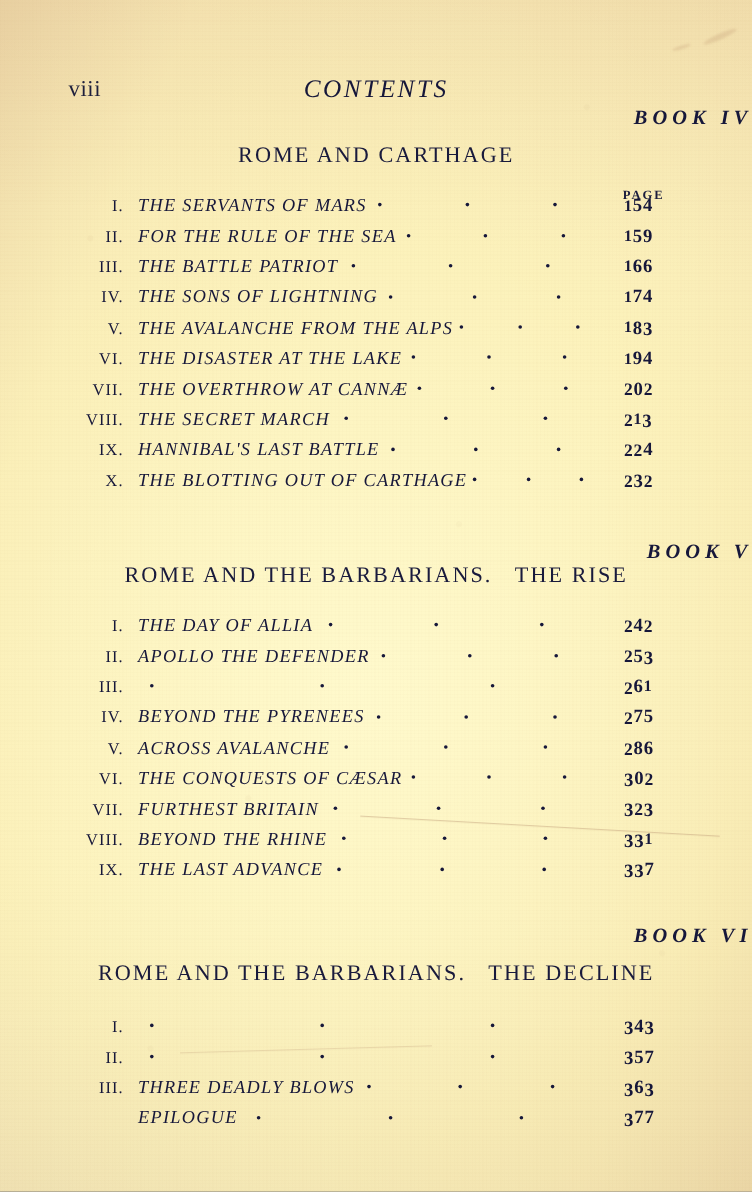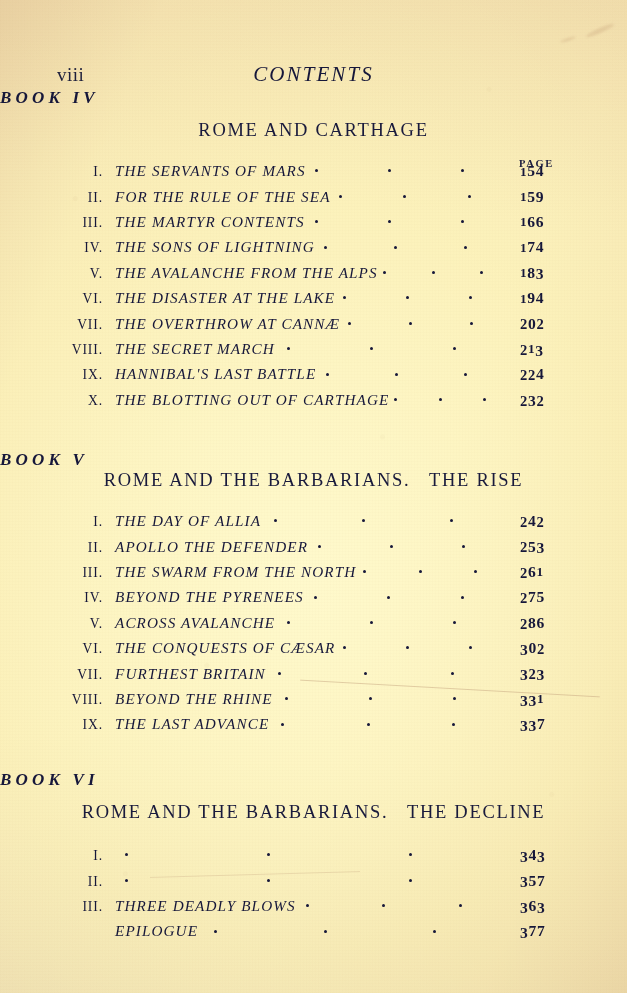--- a/index.html
+++ b/index.html
@@ -82,26 +82,27 @@
     text-align: center;
     font-style: italic;
     font-size: 21px;
     letter-spacing: 2.1px;
     font-weight: 400;
     color: #16173a;
   }
 
   
   .book-head {
-    text-align: left;
+    text-align: right;
     font-style: italic;
     font-weight: bold;
     font-size: 17px;
     letter-spacing: 4.2px;
     color: #16173a;
+    margin-left: 33px;
   }
   .book-sub {
     text-align: center;
     font-size: 18.5px;
     letter-spacing: 1.7px;
     color: #191a3c;
     white-space: pre;
   }
 
   .page-label {
@@ -198,21 +199,21 @@
               <span class="title">FOR THE RULE OF THE SEA</span>
               <span class="leaders">
                 <i class="dot" style="right: 94%;"></i>
                 <i class="dot" style="right: 60%;"></i>
                 <i class="dot" style="right: 26%;"></i>
               </span>
               <span class="pnum"><span class="os1">1</span><span>5</span><span>9</span></span>
             </div>
             <div class="row">
               <span class="num">III.</span>
-              <span class="title">THE MARTYR CONTENTS</span>
+              <span class="title">THE BATTLE PATRIOT</span>
               <span class="leaders">
                 <i class="dot" style="right: 94%;"></i>
                 <i class="dot" style="right: 60%;"></i>
                 <i class="dot" style="right: 26%;"></i>
               </span>
               <span class="pnum"><span class="os1">1</span><span>6</span><span>6</span></span>
             </div>
             <div class="row">
               <span class="num">IV.</span>
               <span class="title">THE SONS OF LIGHTNING</span>
@@ -304,21 +305,20 @@
               <span class="title">APOLLO THE DEFENDER</span>
               <span class="leaders">
                 <i class="dot" style="right: 94%;"></i>
                 <i class="dot" style="right: 60%;"></i>
                 <i class="dot" style="right: 26%;"></i>
               </span>
               <span class="pnum"><span class="os2">2</span><span>5</span><span class="os3">3</span></span>
             </div>
             <div class="row">
               <span class="num">III.</span>
-              <span class="title">THE SWARM FROM THE NORTH</span>
               <span class="leaders">
                 <i class="dot" style="right: 94%;"></i>
                 <i class="dot" style="right: 60%;"></i>
                 <i class="dot" style="right: 26%;"></i>
               </span>
               <span class="pnum"><span class="os2">2</span><span>6</span><span class="os1">1</span></span>
             </div>
             <div class="row">
               <span class="num">IV.</span>
               <span class="title">BEYOND THE PYRENEES</span>

